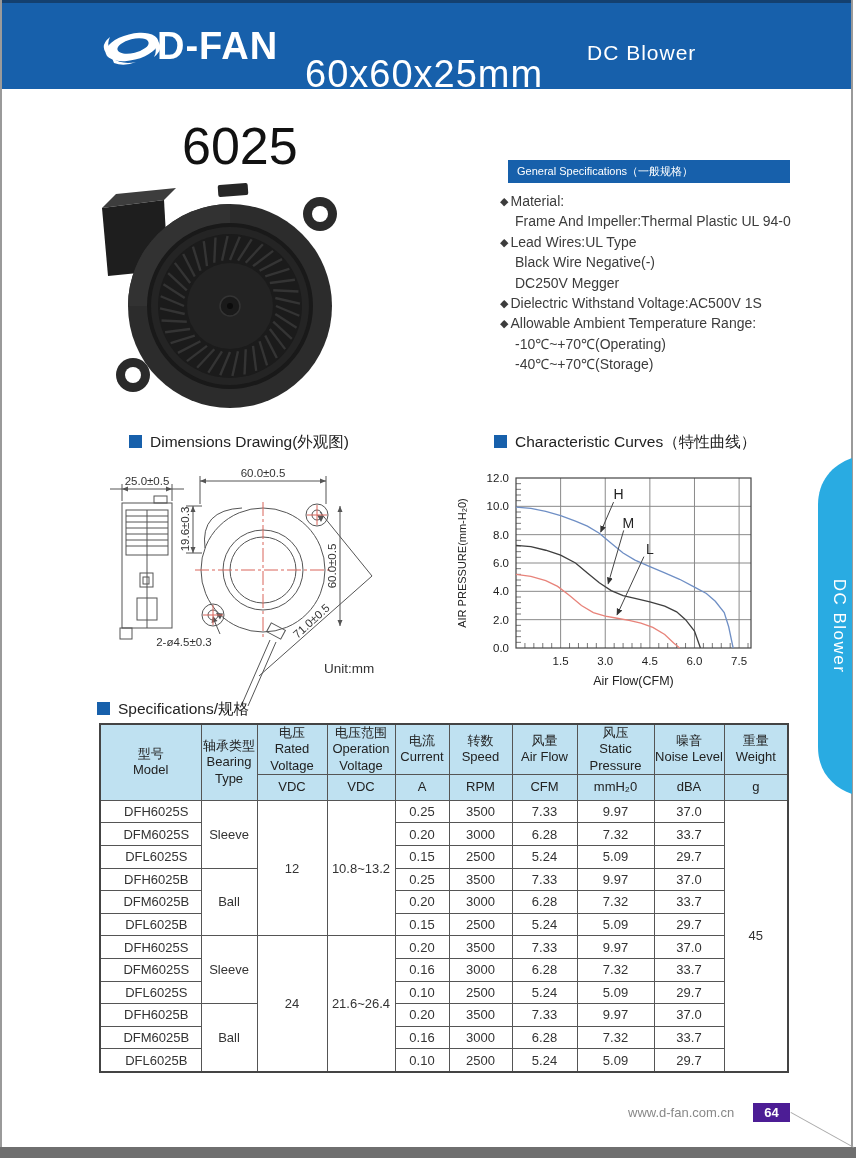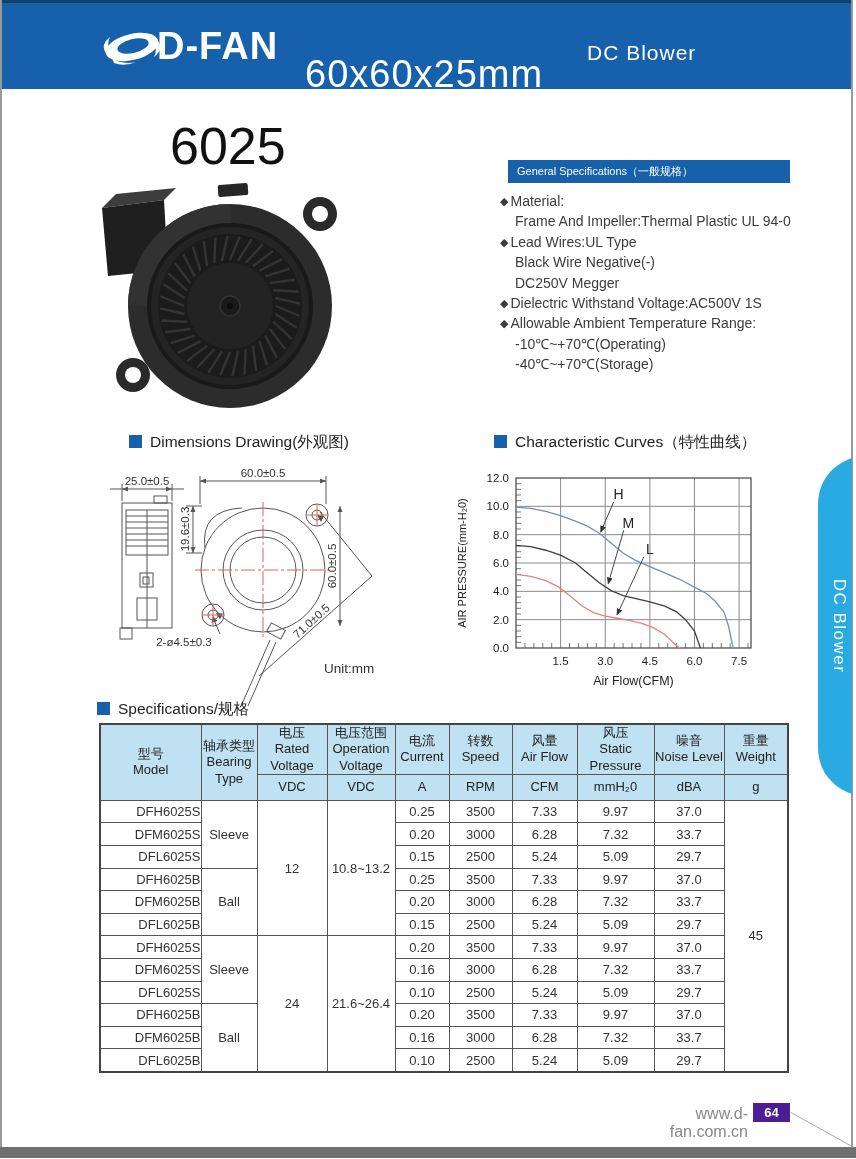--- a/index.html
+++ b/index.html
@@ -10,21 +10,21 @@
   #border-left{left:0;top:0;width:2px;height:1147px;background:#9a9a9a;}
   #border-right{left:851px;top:0;width:2px;height:1147px;background:#9a9a9a;}
   #bottom-bar{left:0;top:1147px;width:856px;height:11px;background:#6f6f6f;}
   #top-line{left:2px;top:0;width:849px;height:3px;background:#14406f;}
   
   #header{left:2px;top:3px;width:849px;height:86px;background:#1760ab;}
   #brand{left:155px;top:22px;font-size:38px;font-weight:bold;color:#fff;letter-spacing:1px;}
   #size-title{left:303px;top:24px;font-size:38px;color:#fff;letter-spacing:1px;margin-top:26px;}
   #dcblower-title{left:585px;top:38px;font-size:21px;color:#fff;letter-spacing:1px;}
   
-  #product-title{left:170px;top:116px;font-size:52px;color:#111;}
+  #product-title{left:182px;top:116px;font-size:52px;color:#111;}
   
   #gen-spec-bar{left:508px;top:160px;width:282px;height:23px;background:#1760ab;color:#fff;
                 font-size:11px;line-height:23px;padding-left:9px;box-sizing:border-box;}
   #gen-spec-list{left:500px;top:191px;width:310px;font-size:14px;line-height:20.4px;color:#3c3c3c;}
   .spec-line{white-space:nowrap;}
   .spec-line .dia{font-size:11px;margin-right:2px;vertical-align:1px;}
   .spec-line.cont{padding-left:15px;}
   
   .section-title{font-size:15.5px;color:#222;}
   .blue-sq{display:inline-block;width:13px;height:13px;background:#1760ab;margin-right:8px;vertical-align:-1px;}
@@ -34,23 +34,23 @@
   
   #spec-table{left:99px;top:723px;}
   table{border-collapse:collapse;table-layout:fixed;}
   th,td{border:1px solid #555;font-size:13px;font-weight:normal;color:#333;
         text-align:center;padding:0;overflow:hidden;}
   table{border:2px solid #444;}
   th{background:#bfe1f1;color:#222;line-height:1.25;}
   tr.hdr1 th{height:46px;}
   tr.hdr2 th{height:25px;margin-left:28px;}
   td{height:21.6px;}
-  td.model{text-align:right;padding-left:11px;}
-  
-  #footer-site{left:628px;top:1105px;width:120px;font-size:16px;color:#888;text-align:right;}
+  td.model{text-align:center;padding-left:11px;}
+  
+  #footer-site{left:628px;top:1105px;width:120px;font-size:13px;color:#888;text-align:left;}
   #footer-page{left:753px;top:1103px;width:37px;height:19px;background:#4c1d95;color:#fff;
                font-size:13px;font-weight:bold;text-align:center;line-height:19px;}
   #footer-diag{left:791px;top:1112px;width:72px;height:1px;background:#aaa;
                transform:rotate(29deg);transform-origin:0 0;}
   
   svg text{font-family:"Liberation Sans", sans-serif;}
 </style>
 </head>
 <body>
 

